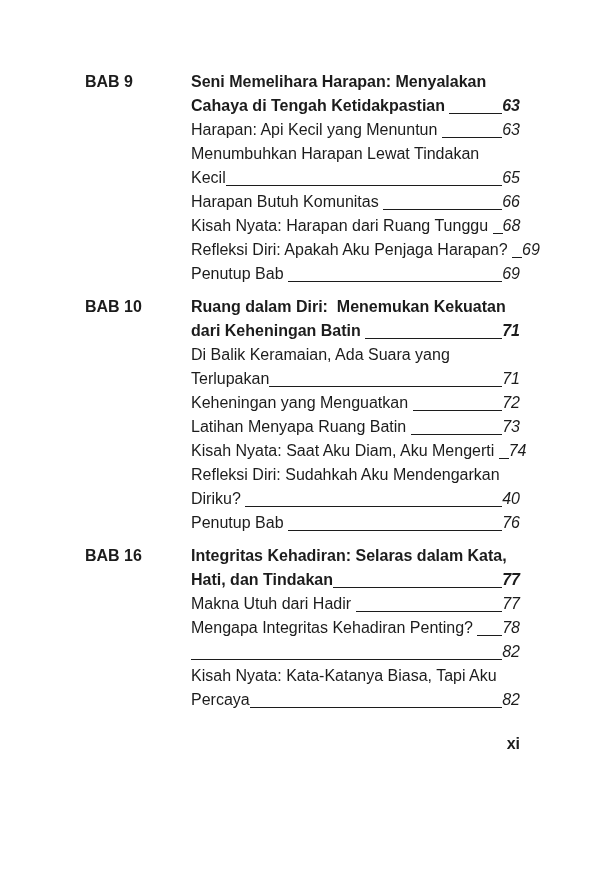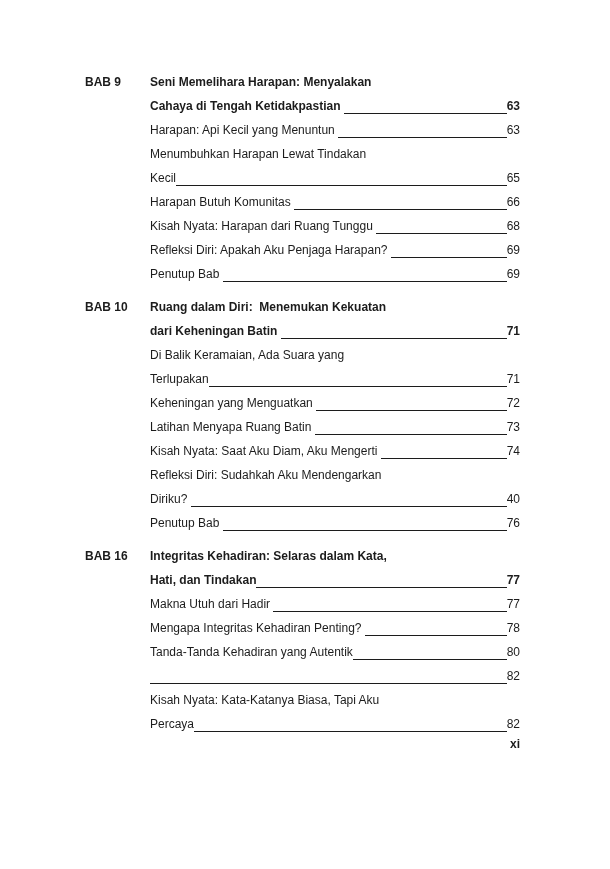--- a/index.html
+++ b/index.html
@@ -6,21 +6,21 @@
     margin: 0;
     padding: 0;
     background: #ffffff;
   }
   .page {
     position: relative;
     width: 610px;
     height: 869px;
     background: #ffffff;
     font-family: "Liberation Sans", sans-serif;
-    font-size: 12px;
+    font-size: 16px;
     line-height: 24px;
     color: #1c1c1c;
     overflow: hidden;
   }
   .toc {
     position: absolute;
     left: 85px;
     top: 70px;
     width: 435px;
   }
@@ -33,20 +33,21 @@
   }
   .chapter-label {
     flex: 0 0 65px;
     width: 65px;
     font-weight: 700;
     white-space: pre;
   }
   .chapter-rows {
     flex: 1 1 auto;
     min-width: 0;
+    margin-left: 41px;
   }
   .toc-row {
     display: flex;
     align-items: flex-end;
     height: 24px;
   }
   .toc-row.bold {
     font-weight: 700;
   }
   .row-text {
@@ -55,20 +56,21 @@
   }
   .leader {
     flex: 1 1 auto;
     border-bottom: 1.4px solid #1c1c1c;
     margin-bottom: 4px;
     min-width: 10px;
   }
   .page-num {
     flex: 0 0 auto;
     white-space: pre;
+    font-style: italic;
   }
   .folio {
     position: absolute;
     top: 732px;
     right: 90px;
     font-weight: 700;
   }
 </style>
 </head>
 <body>
@@ -185,25 +187,20 @@
             <span class="row-text">Makna Utuh dari Hadir </span>
             <span class="leader"></span>
             <span class="page-num">77</span>
           </div>
           <div class="toc-row">
             <span class="row-text">Mengapa Integritas Kehadiran Penting? </span>
             <span class="leader"></span>
             <span class="page-num">78</span>
           </div>
           <div class="toc-row">
-            <span class="row-text">Tanda-Tanda Kehadiran yang Autentik</span>
-            <span class="leader"></span>
-            <span class="page-num">80</span>
-          </div>
-          <div class="toc-row">
             <span class="leader"></span>
             <span class="page-num">82</span>
           </div>
           <div class="toc-row">
             <span class="row-text">Kisah Nyata: Kata-Katanya Biasa, Tapi Aku</span>
           </div>
           <div class="toc-row">
             <span class="row-text">Percaya</span>
             <span class="leader"></span>
             <span class="page-num">82</span>

